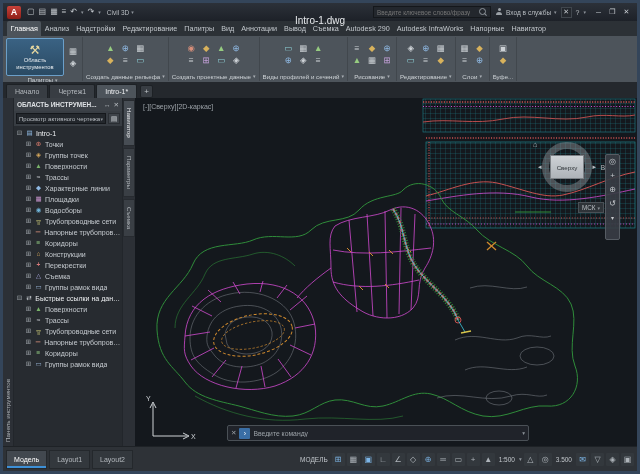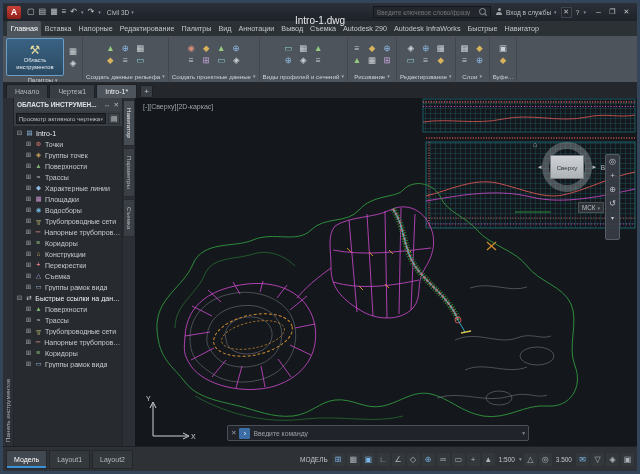--- a/index.html
+++ b/index.html
@@ -176,31 +176,31 @@
       <div class="winbtns">
         <span class="wb">─</span>
         <span class="wb">❐</span>
         <span class="wb">✕</span>
       </div>
     </div>
   </div>
 
   <div class="ribbon-tabs">
     <span class="rtab active">Главная</span>
-    <span class="rtab">Вставка</span>
-    <span class="rtab">Напорные</span>
+    <span class="rtab">Анализ</span>
+    <span class="rtab">Надстройки</span>
     <span class="rtab">Редактирование</span>
     <span class="rtab">Палитры</span>
     <span class="rtab">Вид</span>
     <span class="rtab">Аннотации</span>
     <span class="rtab">Вывод</span>
     <span class="rtab">Съемка</span>
     <span class="rtab">Autodesk 290</span>
     <span class="rtab">Autodesk InfraWorks</span>
-    <span class="rtab">Быстрые</span>
+    <span class="rtab">Напорные</span>
     <span class="rtab">Навигатор</span>
   </div>
 
   <div class="ribbon-body">
     <div class="rpanel">
       <div class="rp-content">
         <div class="bigbtn">
           <span class="bi"></span>
           <span>Область инструментов</span>
         </div>

